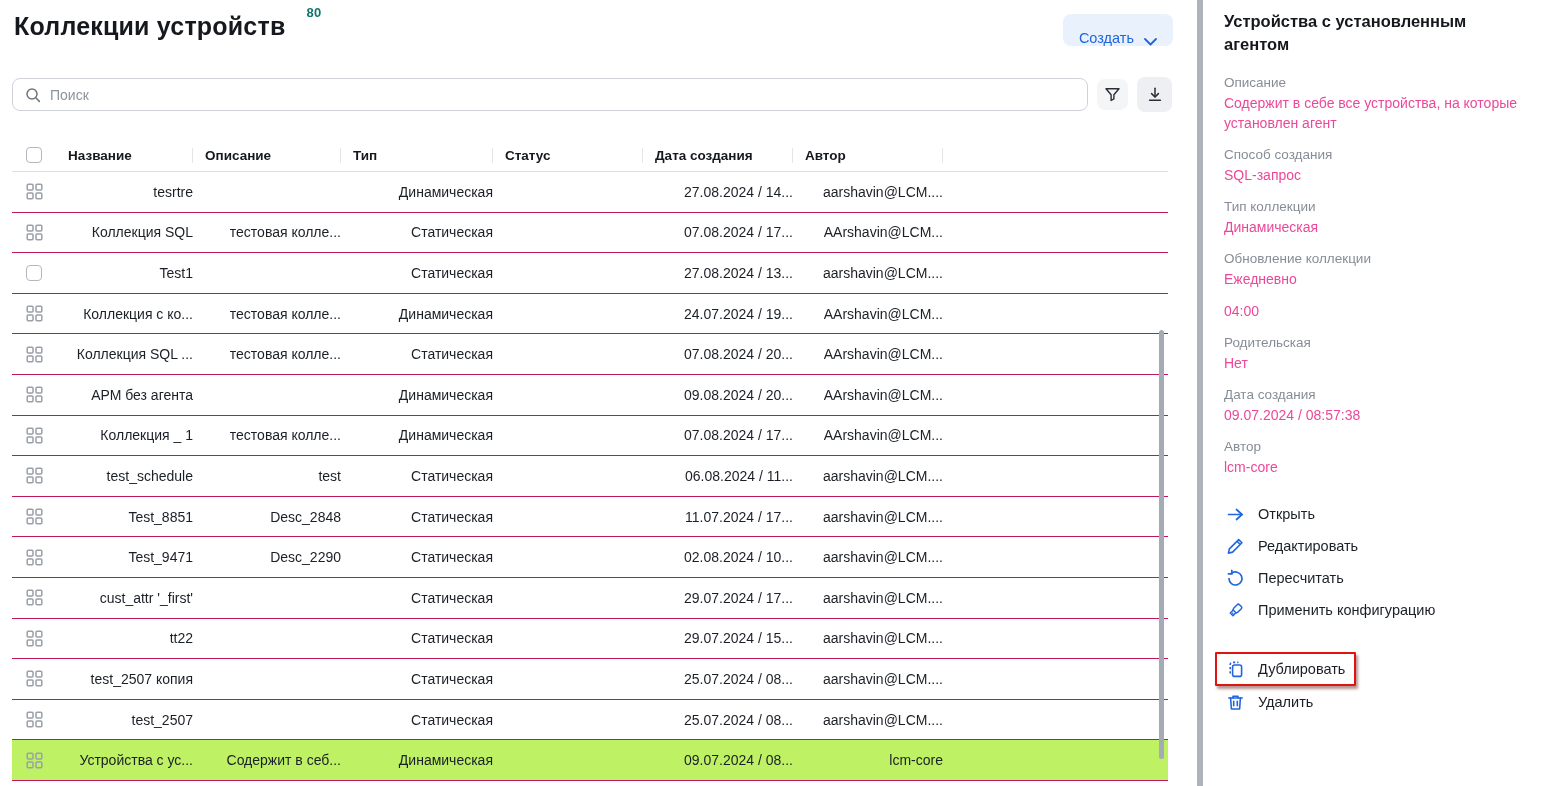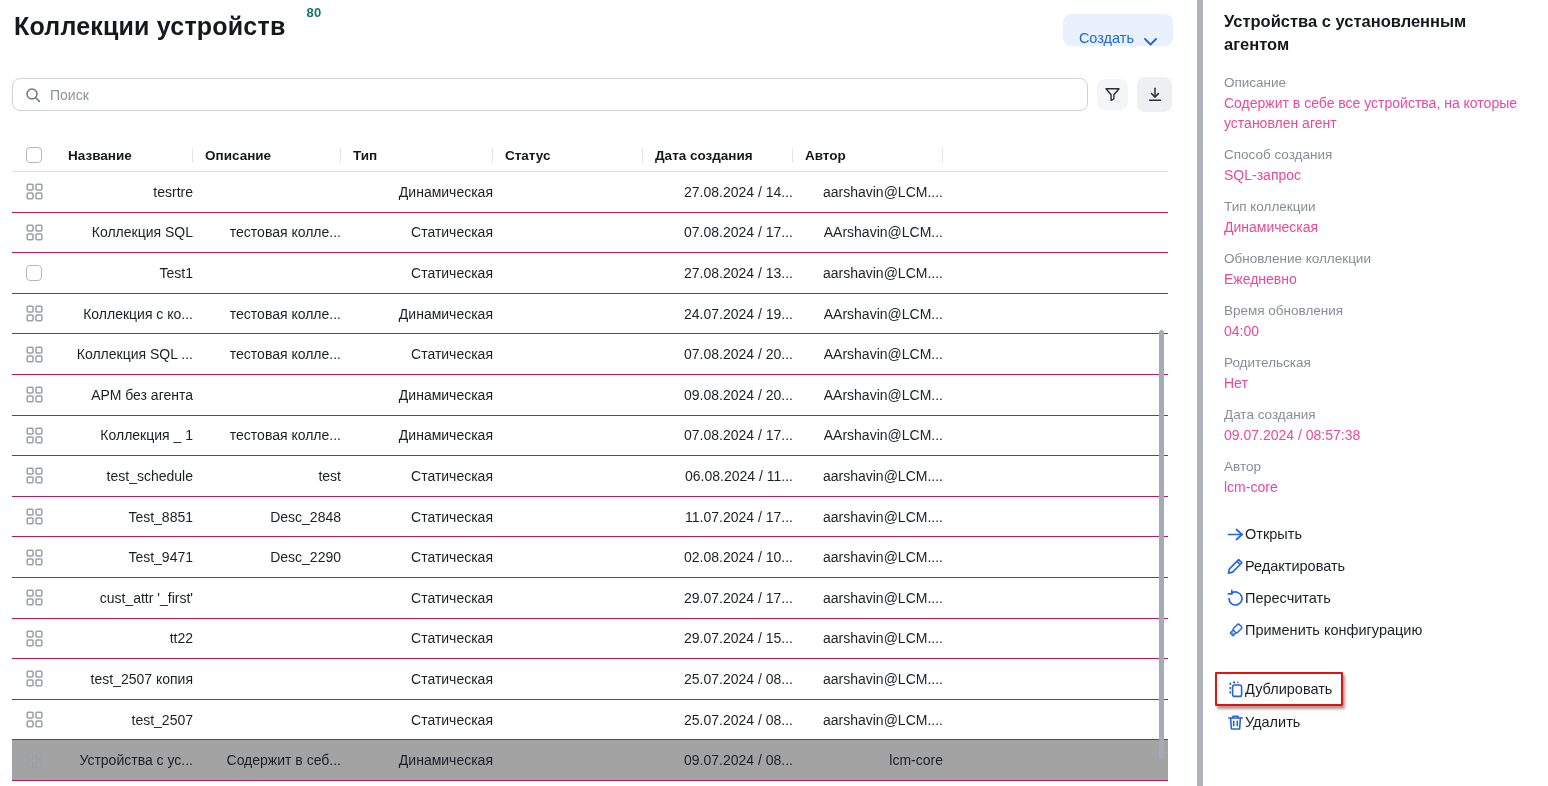--- a/index.html
+++ b/index.html
@@ -34,41 +34,41 @@
   .thead, .trow { display:grid;
       grid-template-columns:44px 137px 148px 152px 150px 150px 150px 1fr;
       align-items:center; }
   .thead { height:33px; border-bottom:1px solid #dcdfe4; }
   .th { font-size:13.5px; font-weight:700; color:#15181d; padding-left:12px;
         position:relative; white-space:nowrap; overflow:hidden; }
   .th.sep::after { content:""; position:absolute; right:0; top:50%; transform:translateY(-50%);
                    width:1px; height:20px; background:#e3e5e9; }
   .lead { display:flex; align-items:center; justify-content:center; }
   .trow { height:40.6px; border-bottom:1px solid #be185d; background:#fff;text-align:right; }
-  .trow.selected { background:#a3a3a3; }
+  .trow.selected { background:#bef264; }
   .td { font-size:14px; color:#1b1f26; padding-left:12px; white-space:nowrap; overflow:hidden; }
   .checkbox { width:16px; height:16px; border:1.5px solid #b3b8c0; border-radius:4px; background:#fff; }
 
   .v-scroll-thumb { position:absolute; left:1147px; top:191px; width:5px; height:429px;
                     background:#a5abb4; border-radius:3px; }
 
   
   .panel-scrollbar { position:absolute; left:1197px; top:0; width:6px; height:786px; background:#aeb3bb; }
 
   
   .panel { position:absolute; left:1203px; top:0; width:345px; height:786px; background:#fff;
            padding:10px 18px 0 21px; }
   .panel-title { font-size:16.5px; font-weight:700; color:#15181d; line-height:23px; width:300px; }
   .fields { margin-top:17px; }
   .field { margin-bottom:12px; }
   .field-label { font-size:13.5px; color:#878d97; line-height:20px; }
   .field-value { font-size:14px; color:#ec4899; line-height:20px; width:315px; }
 
   .actions { margin-top:21px; }
-  .action { display:flex; align-items:center; height:32px; cursor:pointer; width:max-content;
+  .action { display:flex; align-items:center; gap:13px; height:32px; cursor:pointer; width:max-content;
             padding:0 2px; }
   .action-label { font-size:14.5px; color:#1b1f26; }
   .action .aicon { display:flex; width:19px; height:19px; align-items:center; justify-content:center; }
   .action.gap-top { margin-top:26px; }
   .action.highlighted { margin-left:-9px; padding:3px 9px; height:34px;
                         border:2px solid #e0140e; border-radius:1px;
                         box-shadow:2px 3px 3px rgba(90,20,20,.45); }
   svg { display:block; }
 </style>
 </head>
@@ -413,21 +413,20 @@
     <div class="field-label">Тип коллекции</div>
     <div class="field-value">Динамическая</div>
   </div>
 
   <div class="field">
     <div class="field-label">Обновление коллекции</div>
     <div class="field-value">Ежедневно</div>
   </div>
 
   <div class="field">
-    <div class="field-label">Время обновления</div>
     <div class="field-value">04:00</div>
   </div>
 
   <div class="field">
     <div class="field-label">Родительская</div>
     <div class="field-value">Нет</div>
   </div>
 
   <div class="field">
     <div class="field-label">Дата создания</div>

